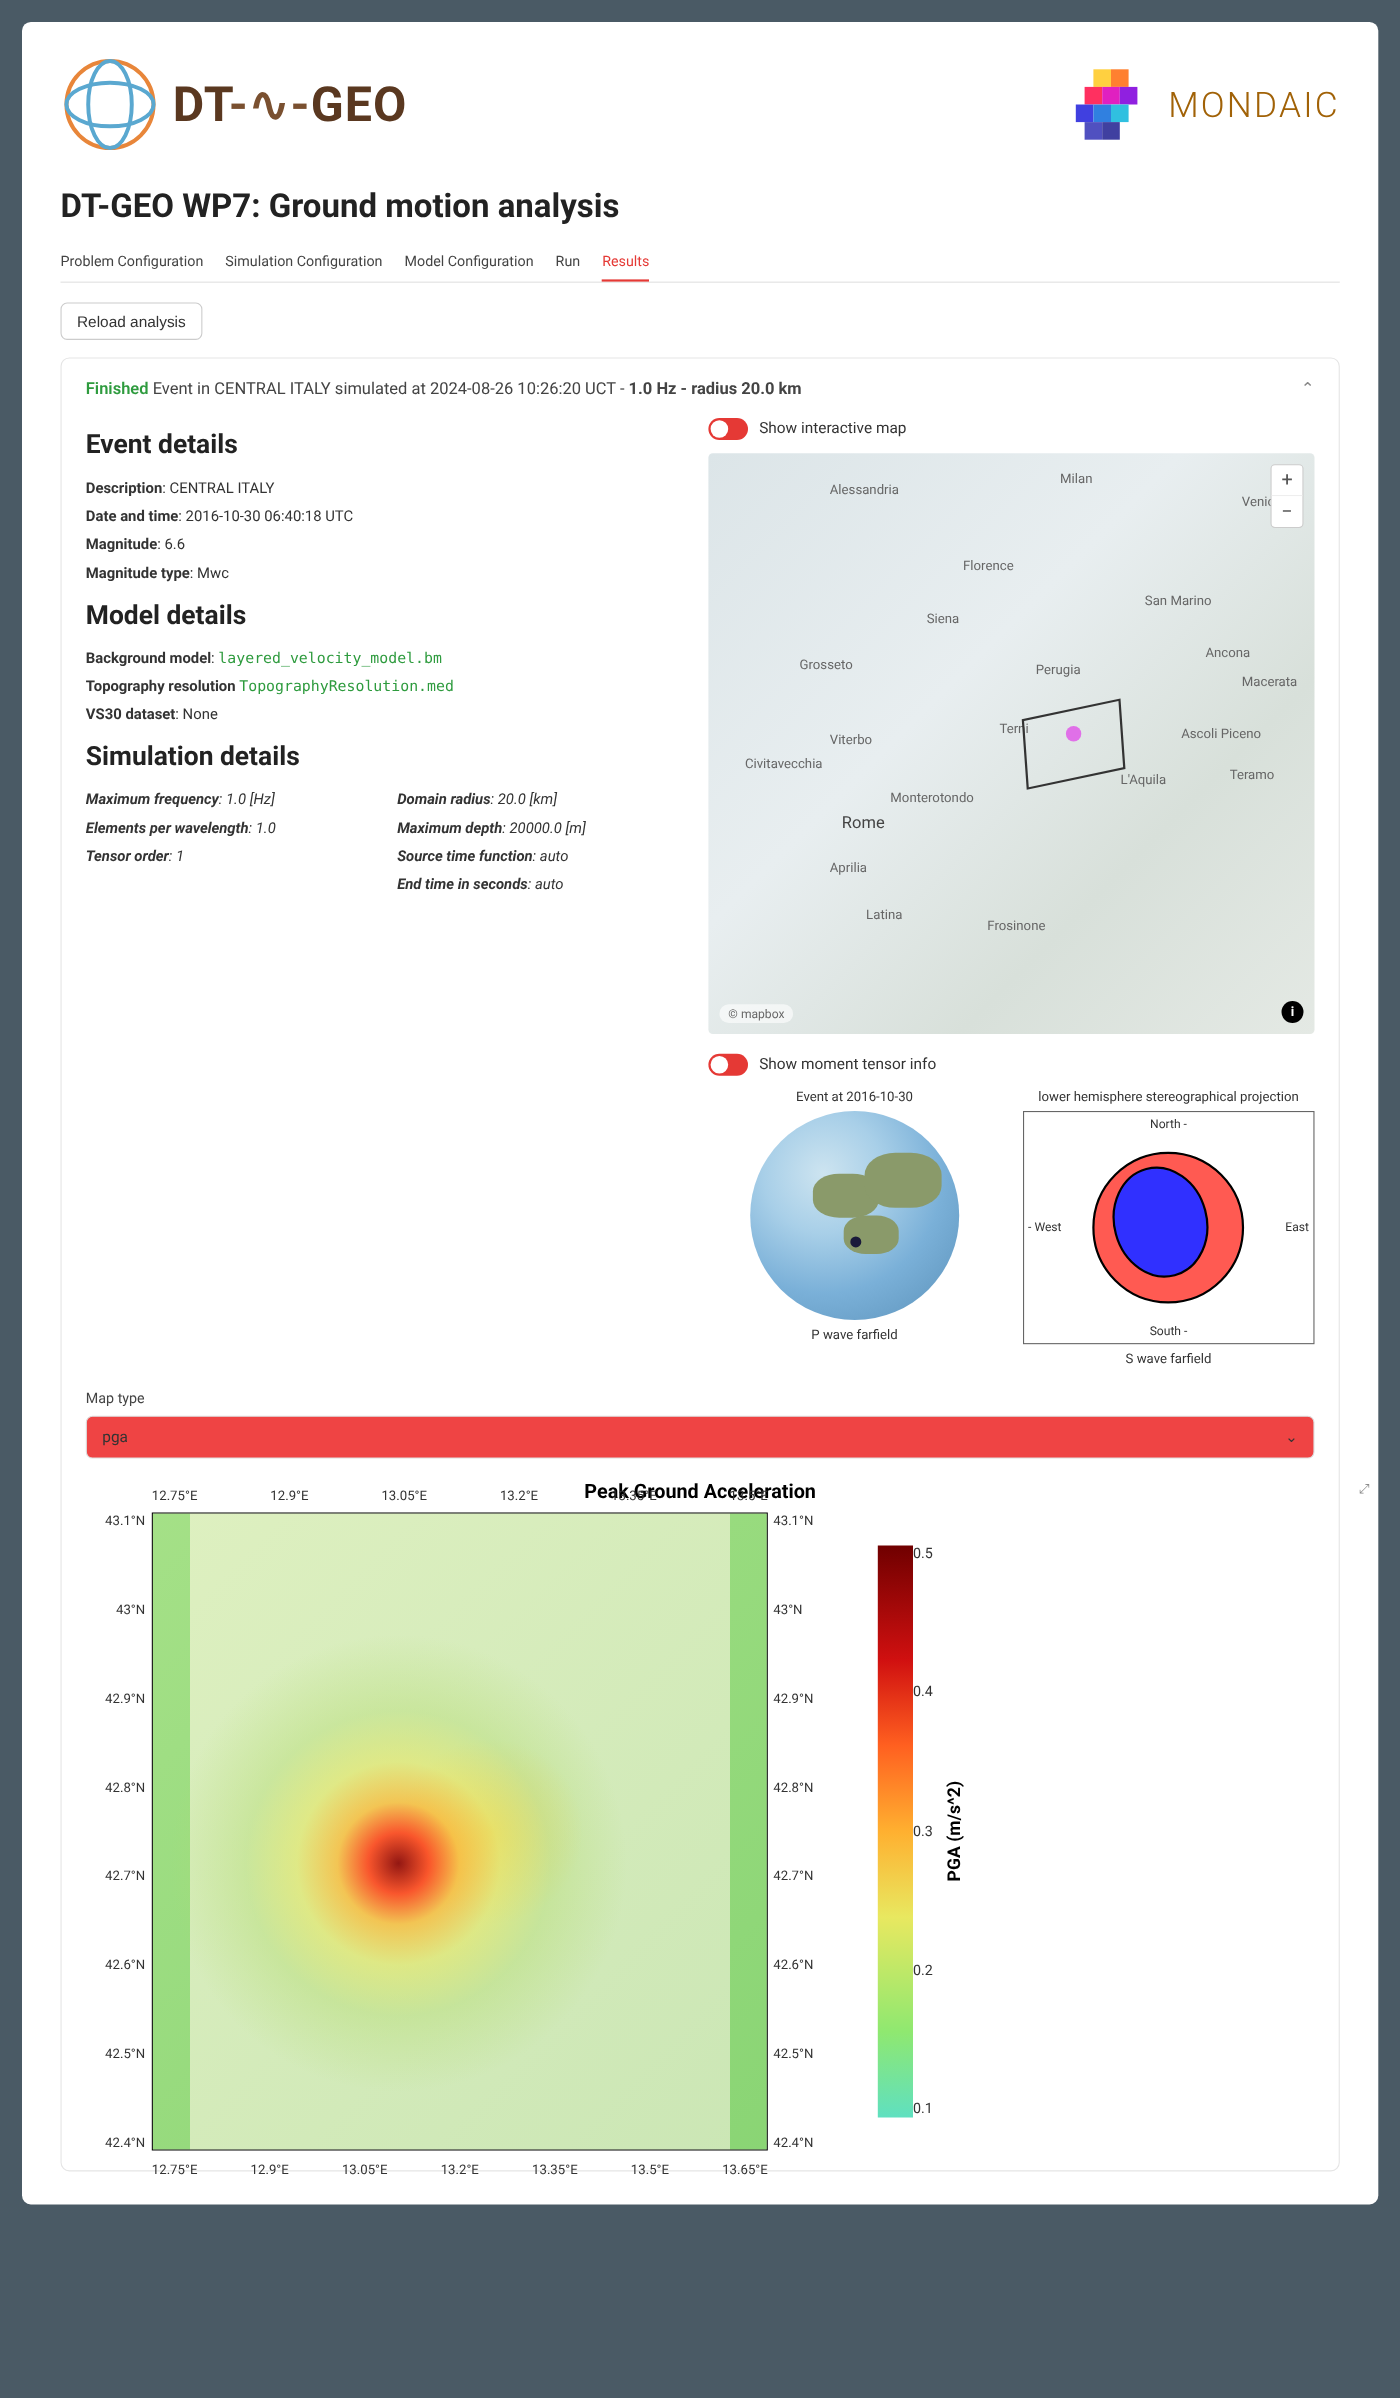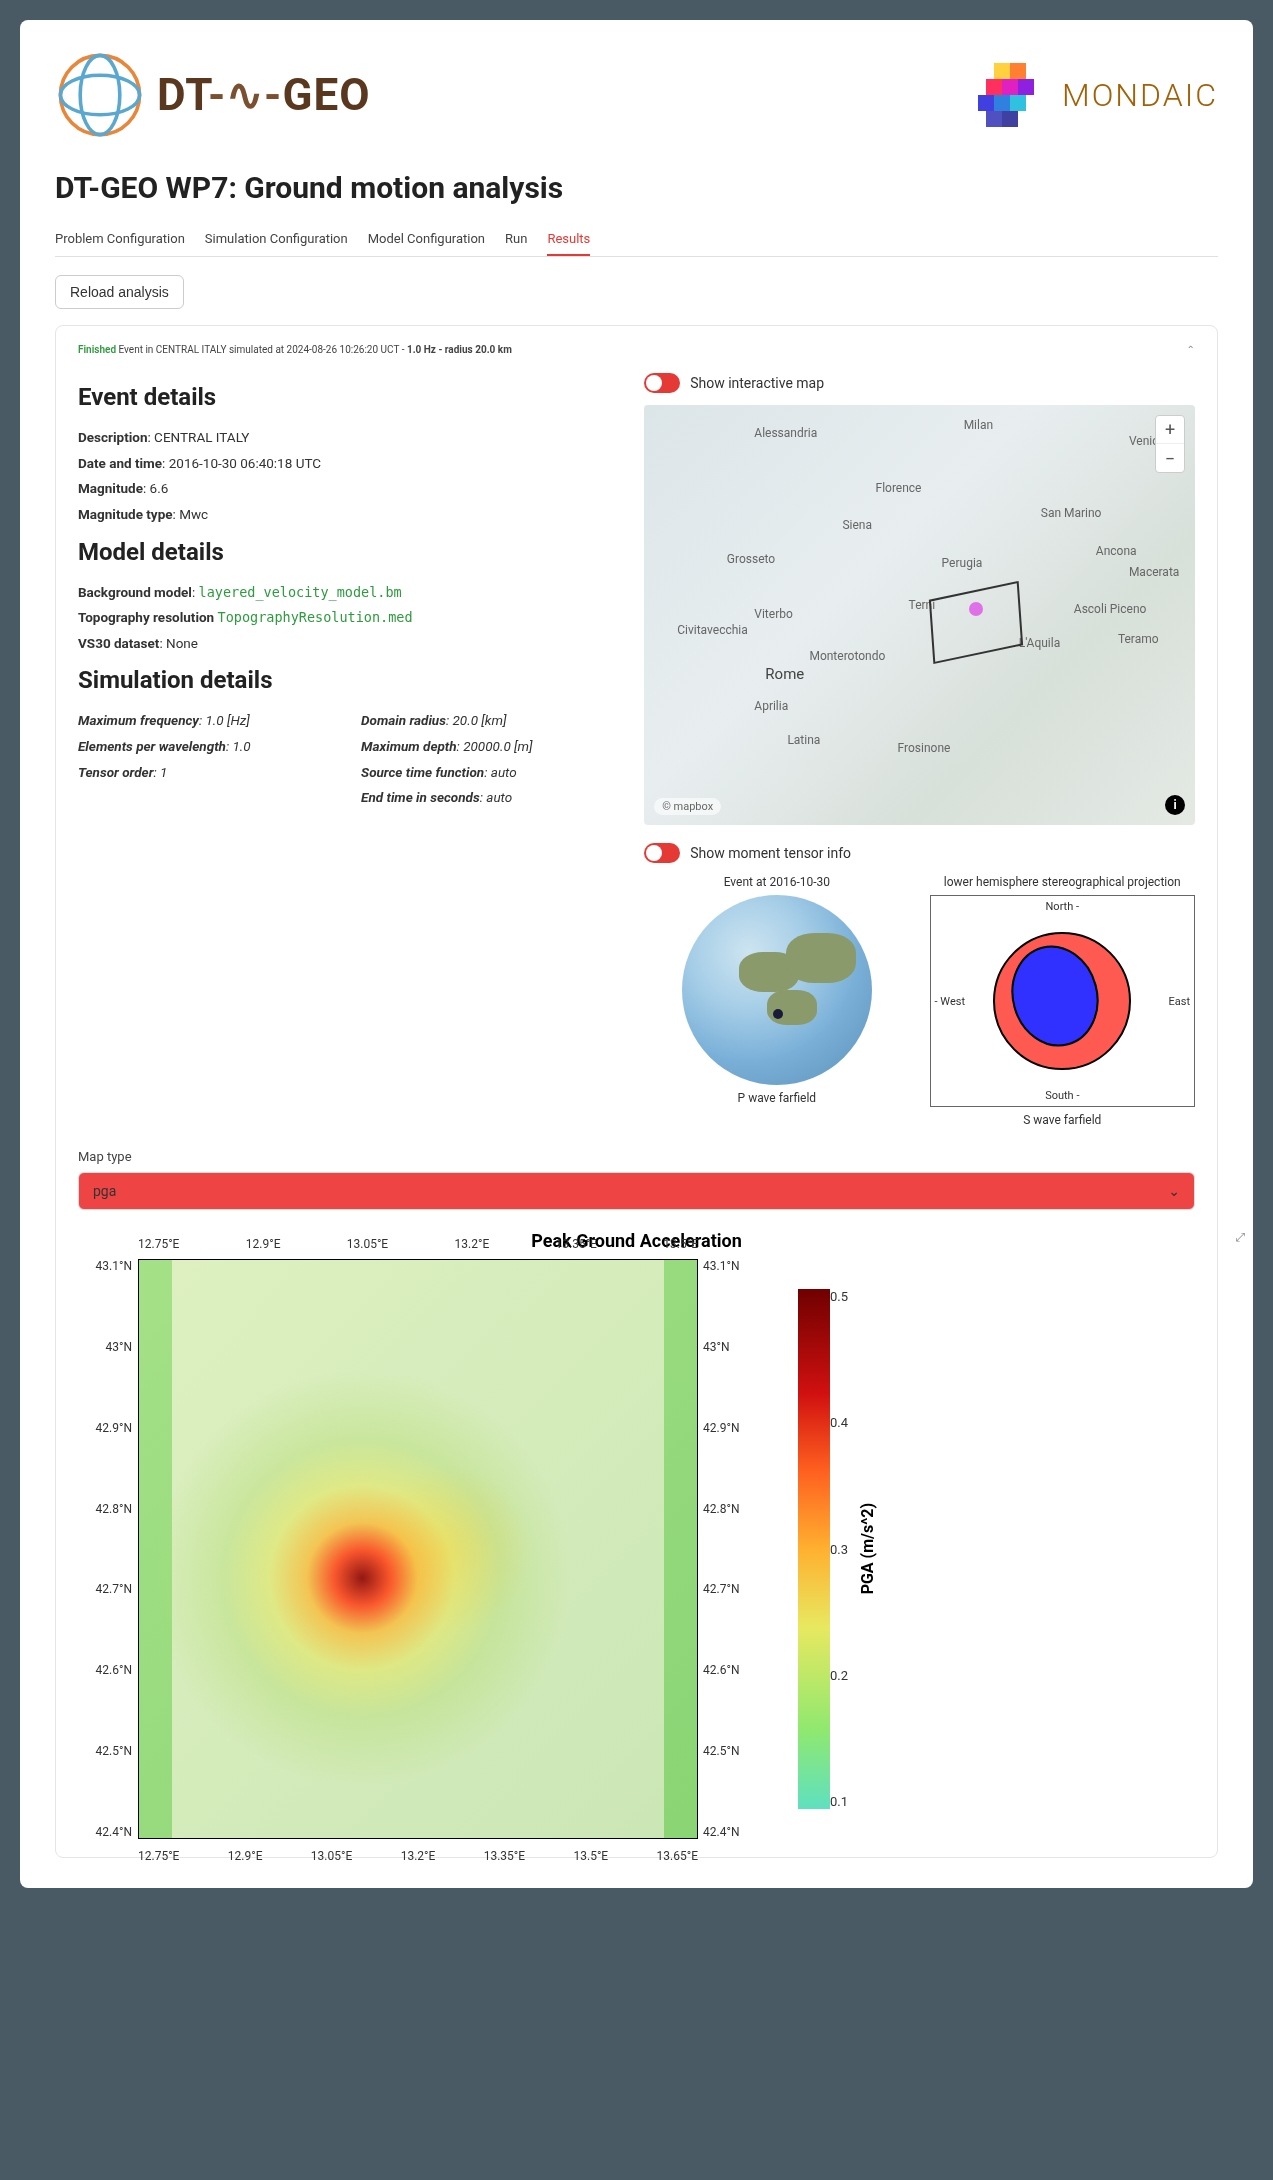--- a/index.html
+++ b/index.html
@@ -9,38 +9,38 @@
 .logo-left, .logo-right { display: flex; align-items: center; gap: 12px; }
 .logo-left .brand { font-size: 44px; font-weight: 700; color: #5a3820; letter-spacing: 1px; }
 .ecg { color: #7a5030; }
 .logo-right .brand { font-size: 32px; font-weight: 300; color: #a16207; letter-spacing: 2px; }
 h1 { font-size: 30px; font-weight: 700; color: #222; margin-bottom: 18px; }
 .tabs { display: flex; gap: 20px; border-bottom: 1px solid #e0e0e0; margin-bottom: 18px; }
 .tab { font-size: 13px; color: #444; padding: 8px 0; cursor: pointer; border-bottom: 2px solid transparent; }
 .tab.active { color: #e53935; border-bottom-color: #e53935; }
 .btn { display: inline-block; border: 1px solid #ccc; background: #fff; padding: 8px 14px; border-radius: 6px; font-size: 14px; color: #333; cursor: pointer; margin-bottom: 16px; }
 .panel { border: 1px solid #e5e5e5; border-radius: 8px; padding: 18px 22px; }
-.panel-header { display: flex; justify-content: space-between; align-items: center; font-size: 10px; margin-bottom: 18px; }
+.panel-header { display: flex; justify-content: space-between; align-items: center; font-size: 15px; margin-bottom: 18px; }
 .panel-header .finished { color: #2e9b3e; font-weight: 600; }
 .panel-header .summary { color: #444; }
 .panel-header .chev { color: #888; cursor: pointer; }
 .cols { display: flex; gap: 30px; }
 .col-left { flex: 0 0 48%; }
 .col-right { flex: 1; }
 h2 { font-size: 24px; font-weight: 700; color: #222; margin: 10px 0 14px; }
 .kv { font-size: 13.5px; color: #333; line-height: 1.9; }
 .kv b { font-weight: 700; }
 .mono-green { font-family: monospace; color: #2e9b3e; }
 .sim-cols { display: flex; gap: 30px; font-style: italic; }
 .sim-cols > div { flex: 1; }
 .toggle-row { display: flex; align-items: center; gap: 10px; margin-bottom: 12px; }
 .toggle { width: 36px; height: 20px; background: #e53935; border-radius: 10px; position: relative; cursor: pointer; }
 .toggle::after { content: ""; position: absolute; width: 16px; height: 16px; background: #fff; border-radius: 50%; top: 2px; left: 2px; }
 .toggle-label { font-size: 14px; color: #333; }
-.map-box { position: relative; width: 100%; height: 420px; background: linear-gradient(135deg,#dce5e8 0%,#e8eef0 40%,#d8e0da 70%,#e4e9e4 100%); border-radius: 4px; overflow: hidden; }
+.map-box { position: relative; width: 100%; height: 528px; background: linear-gradient(135deg,#dce5e8 0%,#e8eef0 40%,#d8e0da 70%,#e4e9e4 100%); border-radius: 4px; overflow: hidden; }
 .map-controls { position: absolute; top: 10px; right: 10px; background: #fff; border: 1px solid #ccc; border-radius: 4px; display: flex; flex-direction: column; }
 .map-controls span { width: 28px; height: 28px; display: flex; align-items: center; justify-content: center; font-size: 18px; cursor: pointer; color: #555; border-bottom: 1px solid #eee; }
 .map-controls span:last-child { border: none; }
 .map-info { position: absolute; bottom: 10px; right: 10px; width: 20px; height: 20px; background: #000; color: #fff; border-radius: 50%; display: flex; align-items: center; justify-content: center; font-size: 12px; font-weight: bold; cursor: pointer; }
 .map-attr { position: absolute; bottom: 10px; left: 10px; background: rgba(255,255,255,0.6); padding: 2px 8px; border-radius: 10px; font-size: 11px; color: #666; }
 .map-city { position: absolute; font-size: 12px; color: #666; }
 .map-poly { position: absolute; top: 44%; left: 52%; width: 90px; height: 65px; border: 2px solid #333; transform: skewY(-8deg) rotate(-4deg); }
 .map-dot { position: absolute; top: 47%; left: 59%; width: 14px; height: 14px; background: #e070e8; border-radius: 50%; }
 .tensor-row { display: flex; gap: 20px; margin-top: 10px; }
 .tensor-item { flex: 1; text-align: center; }

